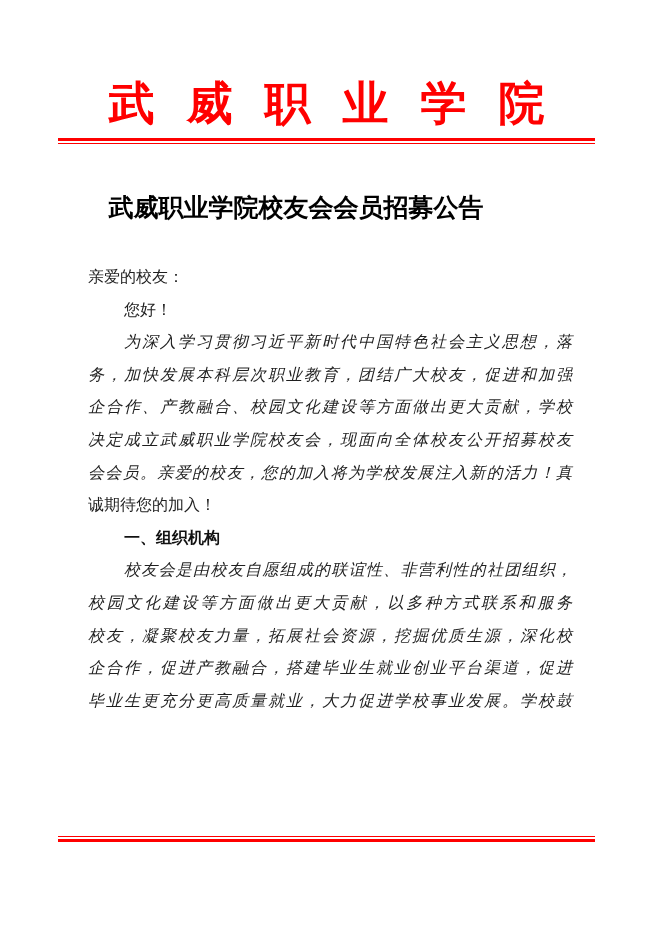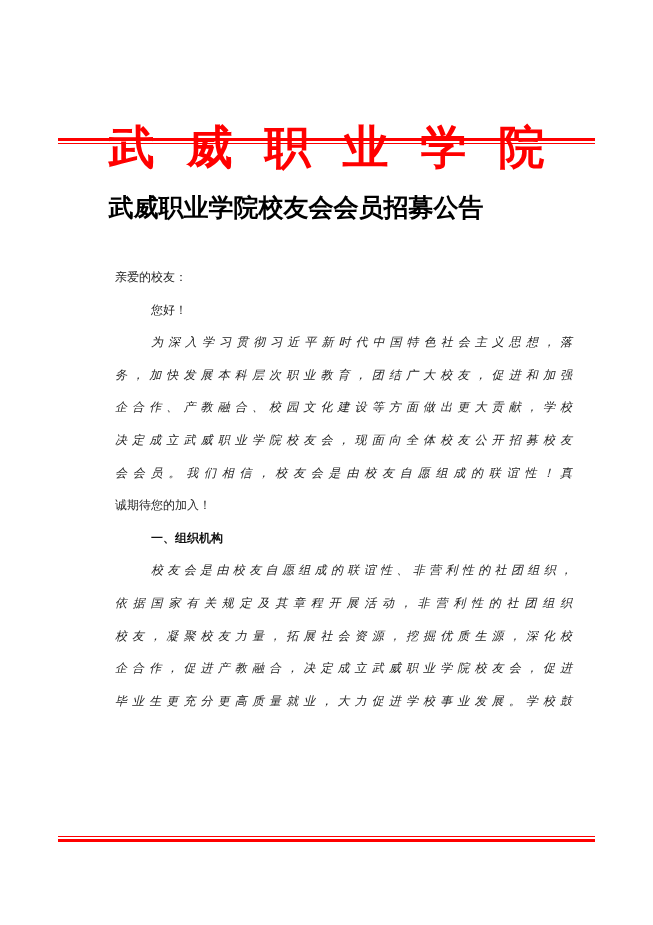--- a/index.html
+++ b/index.html
@@ -22,21 +22,20 @@
     width: 653px;
     text-align: center;
     font-size: 46px;
     line-height: 52px;
     font-weight: bold;
     color: #ff0000;
     letter-spacing: 32px;
     padding-left: 32px;
     box-sizing: border-box;
     white-space: nowrap;
-    margin-top: 44px;
   }
   .rule {
     position: absolute;
     left: 58px;
     width: 537px;
     height: 2px;
   }
   .rule-top {
     top: 138px;
     border-top: 3px solid #ff0000;
@@ -61,25 +60,24 @@
   }
   .doc-body {
     position: absolute;
     top: 261px;
     left: 88px;
     width: 484px;
   }
   .line {
     height: 32.6px;
     line-height: 32.6px;
-    font-size: 12px;
+    font-size: 16px;
     color: #1f1f1f;
     white-space: nowrap;
     overflow: visible;
-    margin-left: 27px;
   }
   .line.justify {
     white-space: normal;
     text-align: justify;
     text-align-last: justify;
     text-justify: inter-character;
     font-style: italic;
   }
   .line.indent {
     padding-left: 36px;
@@ -101,25 +99,25 @@
 
   <div class="doc-title">武威职业学院校友会会员招募公告</div>
 
   <div class="doc-body">
       <div class="line">亲爱的校友：</div>
       <div class="line indent">您好！</div>
       <div class="line indent justify">为深入学习贯彻习近平新时代中国特色社会主义思想，落</div>
       <div class="line justify">务，加快发展本科层次职业教育，团结广大校友，促进和加强</div>
       <div class="line justify">企合作、产教融合、校园文化建设等方面做出更大贡献，学校</div>
       <div class="line justify">决定成立武威职业学院校友会，现面向全体校友公开招募校友</div>
-      <div class="line justify">会会员。我们相信，校友会是由校友自愿组成的联谊性！真</div>
+      <div class="line justify">会会员。亲爱的校友，您的加入将为学校发展注入新的活力！真</div>
       <div class="line">诚期待您的加入！</div>
       <div class="line indent bold">一、组织机构</div>
       <div class="line indent justify">校友会是由校友自愿组成的联谊性、非营利性的社团组织，</div>
-      <div class="line justify">依据国家有关规定及其章程开展活动，非营利性的社团组织</div>
+      <div class="line justify">校园文化建设等方面做出更大贡献，以多种方式联系和服务</div>
       <div class="line justify">校友，凝聚校友力量，拓展社会资源，挖掘优质生源，深化校</div>
-      <div class="line justify">企合作，促进产教融合，决定成立武威职业学院校友会，促进</div>
+      <div class="line justify">企合作，促进产教融合，搭建毕业生就业创业平台渠道，促进</div>
       <div class="line justify">毕业生更充分更高质量就业，大力促进学校事业发展。学校鼓</div>
     </div>
 
   <div class="rule rule-bottom"></div>
 
 </div>
 
 </body></html>

